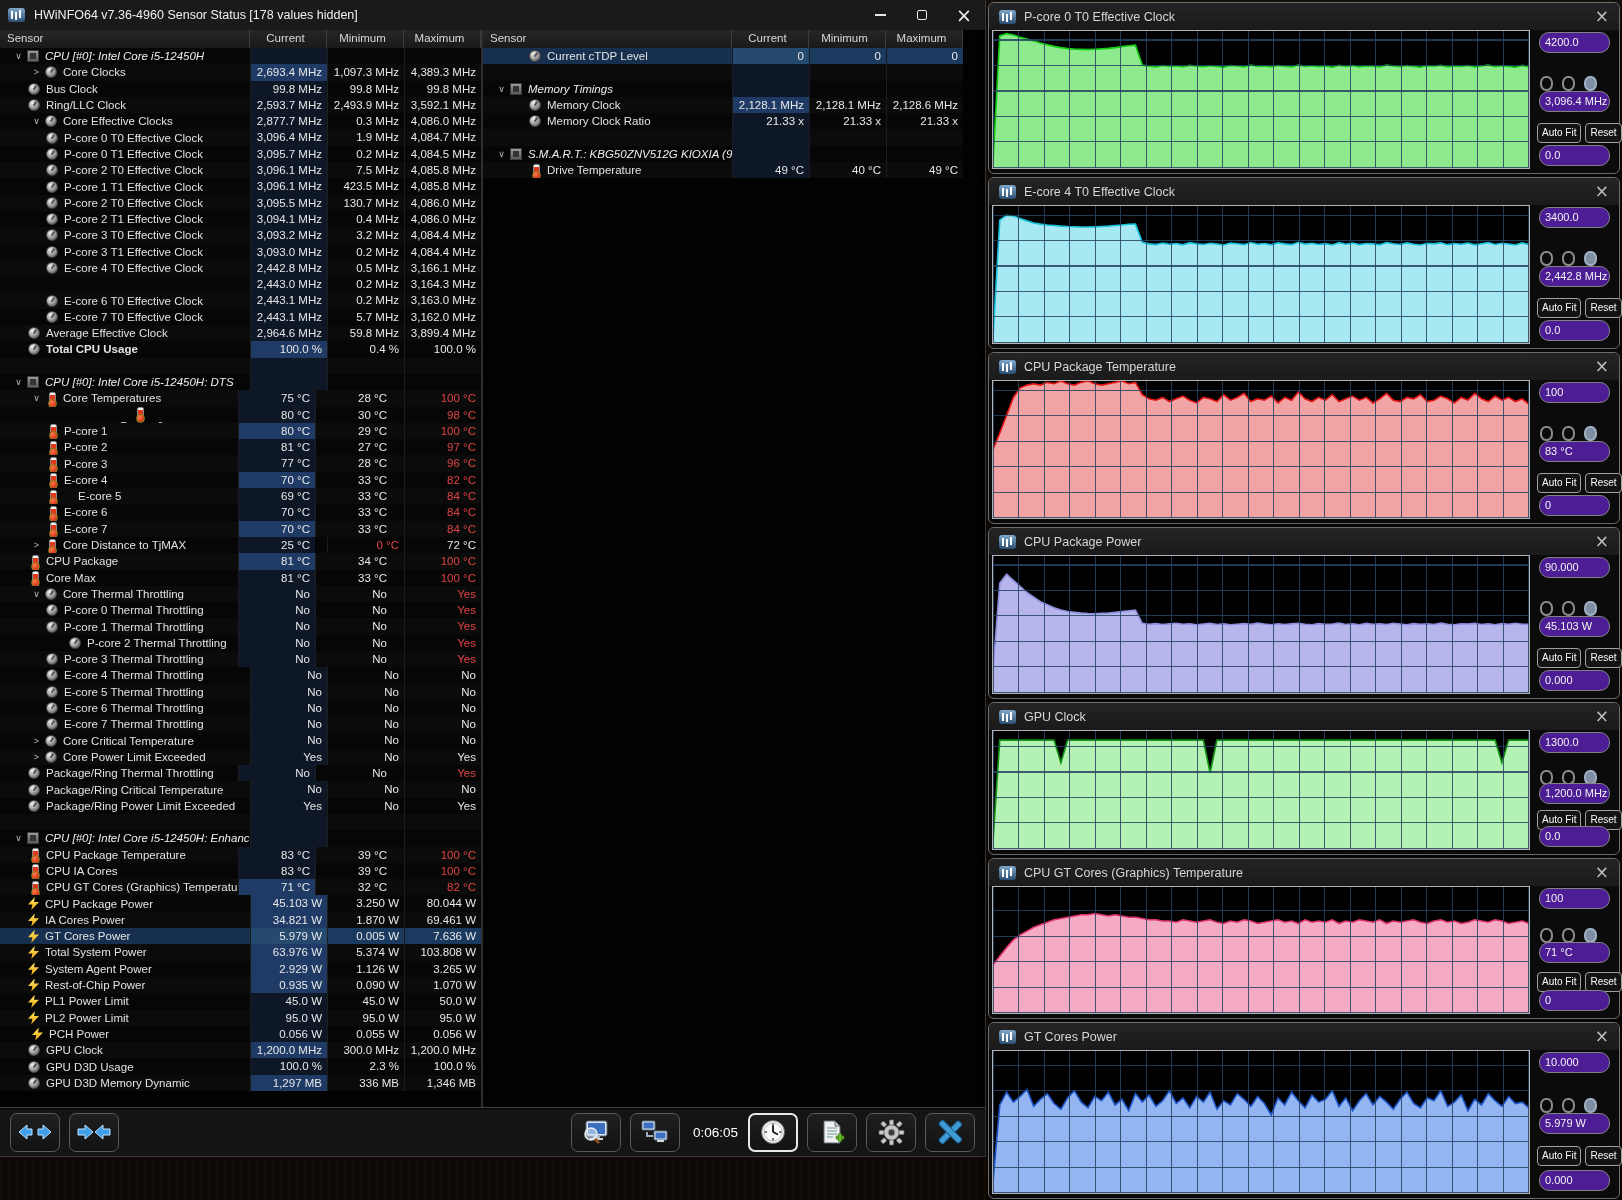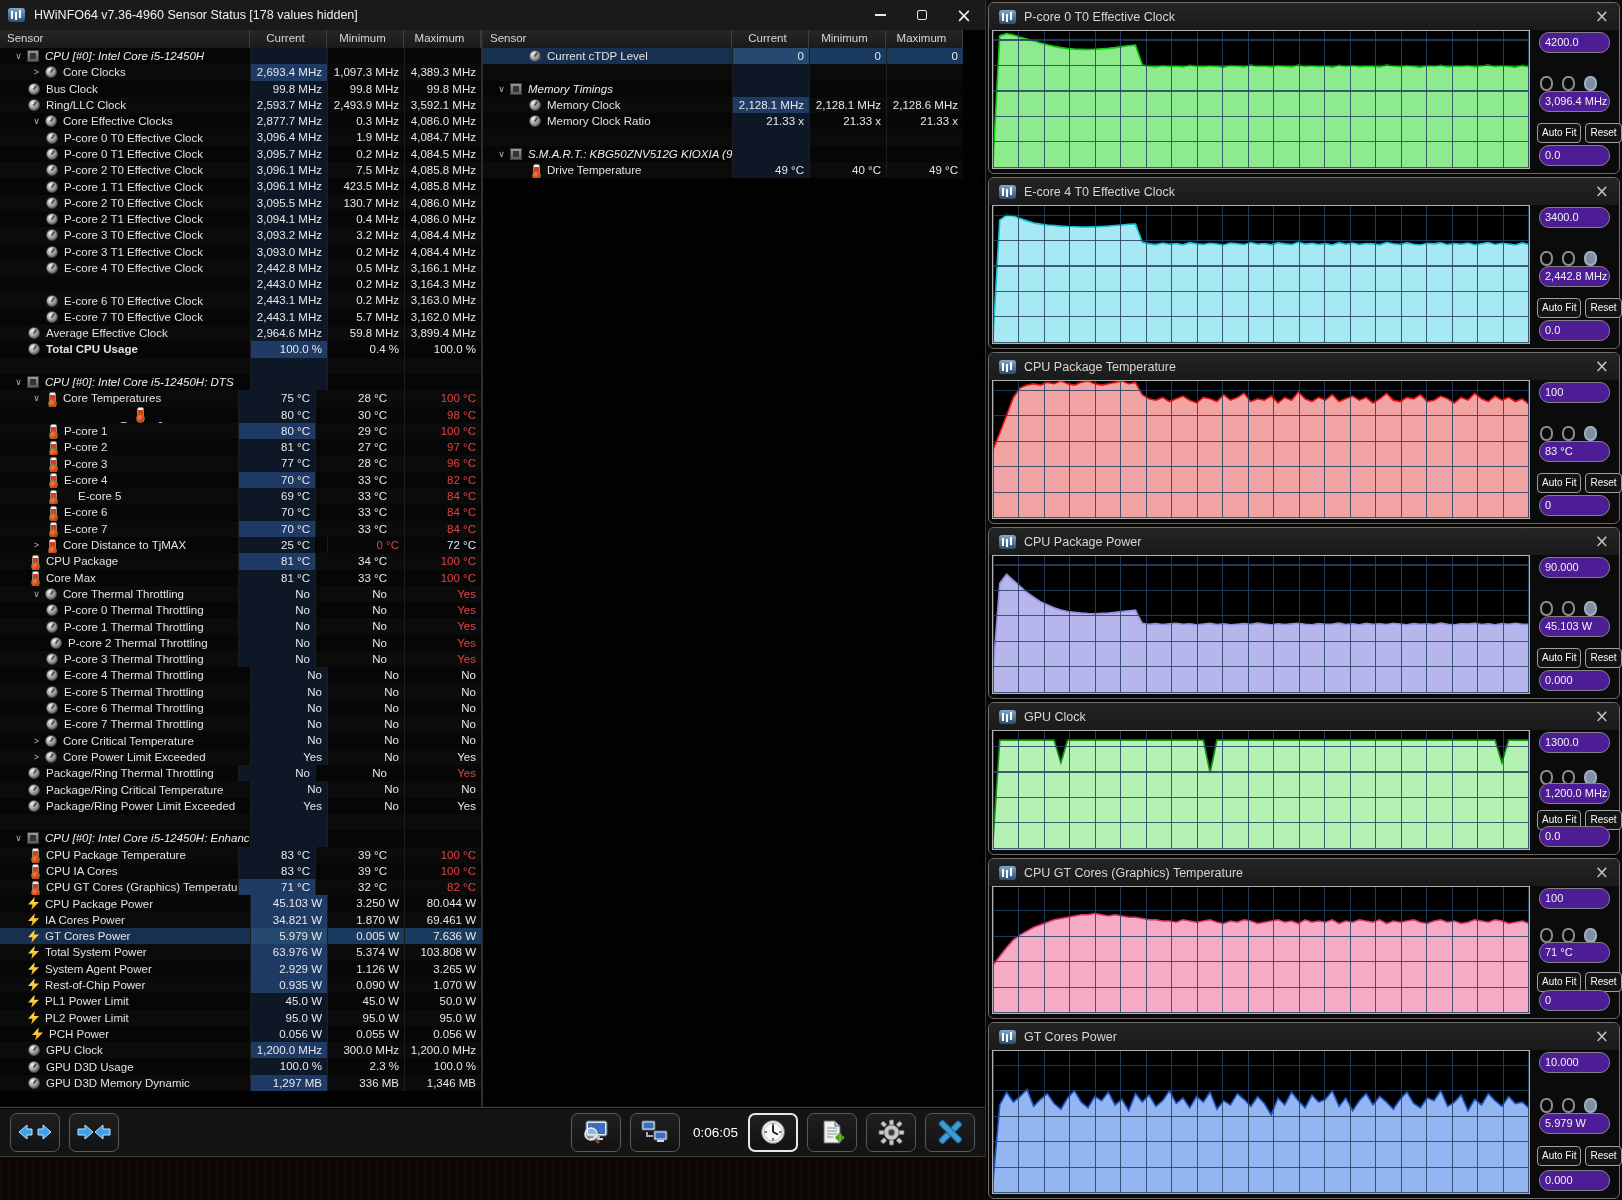--- a/index.html
+++ b/index.html
@@ -461,21 +461,21 @@
           <div class="row">
             <div class="cell-name" style="padding-left: 46px;">
               <span class="ic ic-gauge"></span>
               <span class="lbl">P-core 1 Thermal Throttling</span>
             </div>
             <div class="val cur">No</div>
             <div class="val min">No</div>
             <div class="val max red">Yes</div>
           </div>
           <div class="row">
-            <div class="cell-name" style="padding-left: 50px; align-items: center;">
+            <div class="cell-name" style="padding-left: 69px; align-items: center;">
               <span class="ic ic-gauge"></span>
               <span class="lbl">P-core 2 Thermal Throttling</span>
             </div>
             <div class="val cur">No</div>
             <div class="val min">No</div>
             <div class="val max red">Yes</div>
           </div>
           <div class="row">
             <div class="cell-name" style="padding-left: 46px;">
               <span class="ic ic-gauge"></span>

